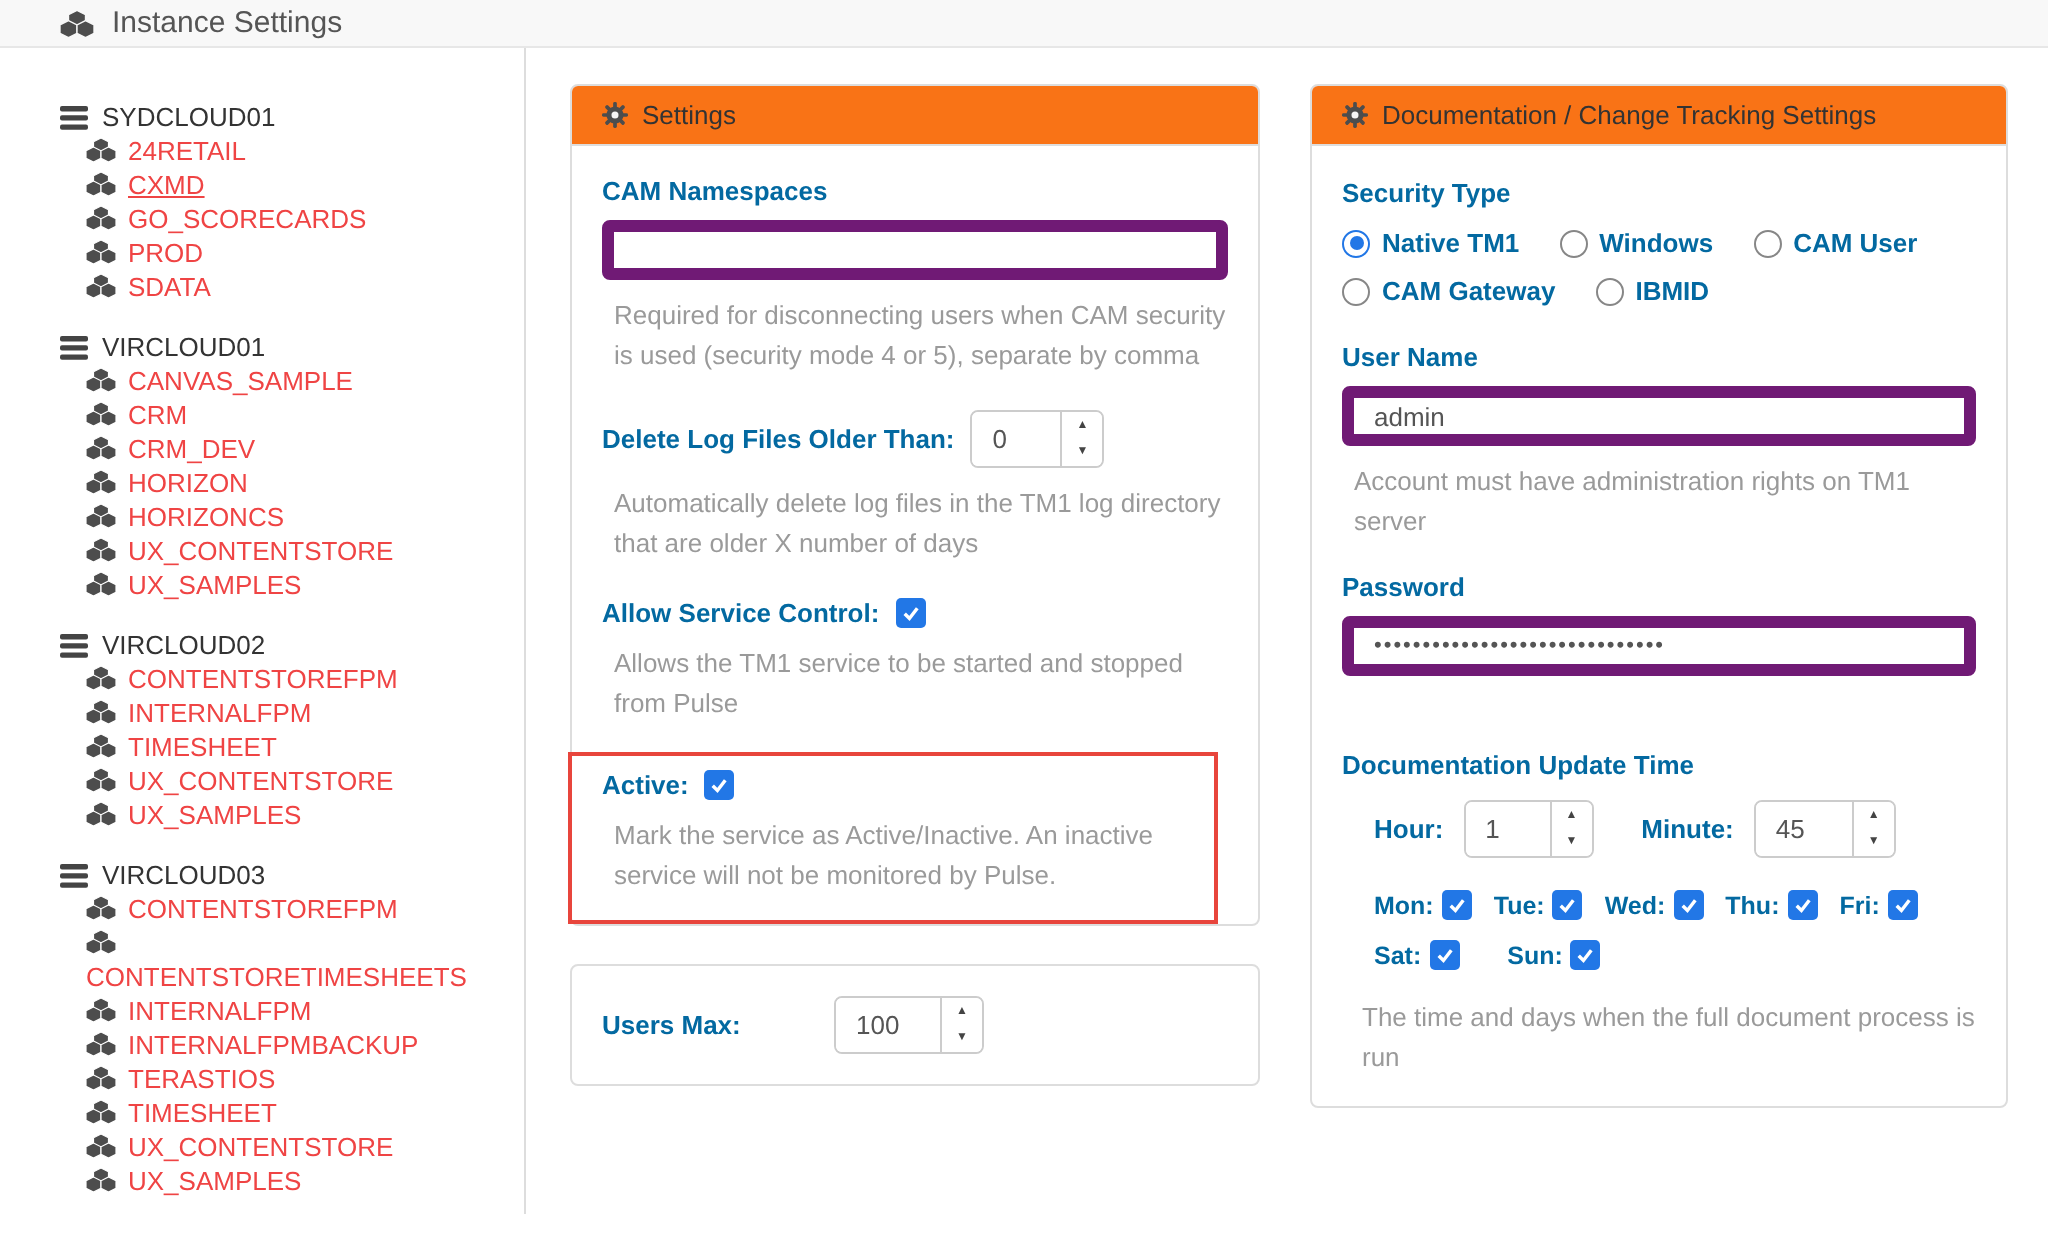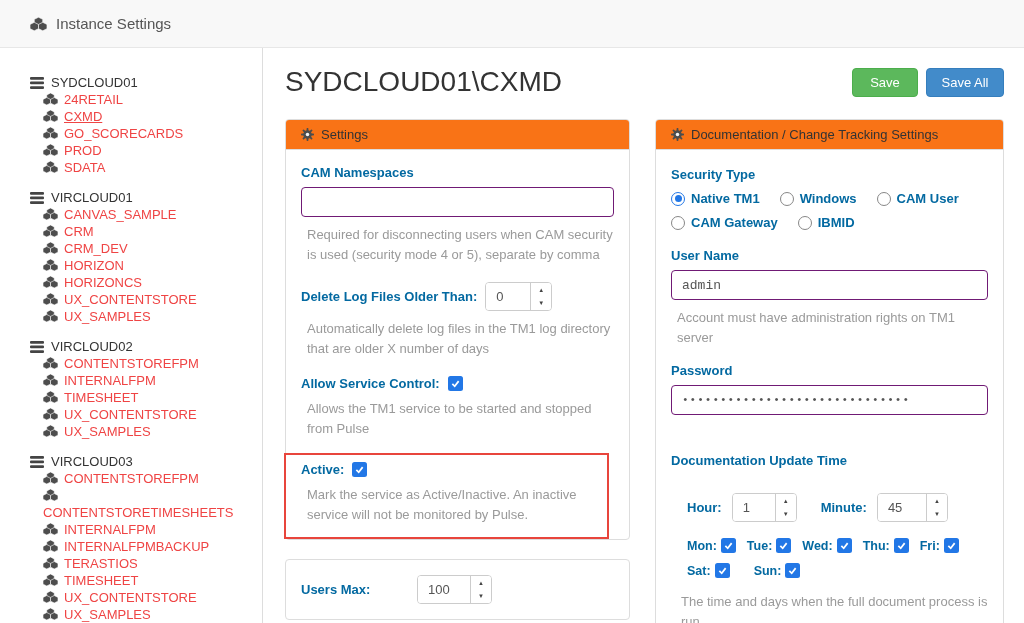--- a/index.html
+++ b/index.html
@@ -1,19 +1,19 @@
 <!DOCTYPE html>
 <html><head>
 <meta charset="utf-8">
 <style>
   * { margin:0; padding:0; box-sizing:border-box; }
   html,body { width:1024px; height:623px; overflow:hidden; background:#fff;
               font-family:"Liberation Sans", sans-serif; color:#333; }
   
-  .topbar { height:48px; background:#f8f8f8; border-bottom:1px solid #e7e7e7;
+  .topbar { height:24px; background:#f8f8f8; border-bottom:1px solid #e7e7e7;
             display:flex; align-items:center; padding-left:30px; gap:9px; }
   .topbar .title { font-size:15px; color:#555; }
   .icon { display:inline-flex; align-items:center; justify-content:center; flex:0 0 auto; }
   
   .layout { display:flex; height:583px; }
   .sidebar { width:263px; border-right:1px solid #ddd; padding:26px 22px 0 30px; }
   .main { flex:1; padding:18px 20px 0 22px; }
   
   .server-group { margin-bottom:13px; }
   .server-row { display:flex; align-items:center; gap:7px; font-size:13px; color:#333;
@@ -36,22 +36,22 @@
   .col-l { width:345px; } .col-r { width:349px; }
   .panel { border:1px solid #ddd; border-radius:4px; background:#fff; }
   .panel-heading { background:#f97316; border-bottom:1px solid #ddd; border-radius:3px 3px 0 0;
                    padding:7px 15px; font-size:13px; color:#333; display:flex;
                    align-items:center; gap:7px; }
   .panel-body { padding:15px; }
   .mt { margin-top:18px; }
   
   .lbl { font-weight:bold; font-size:13px; color:#0369a1; }
   .block-lbl { display:block; margin-bottom:7px; }
-  .txt { width:100%; height:30px; border:1px solid #701a75; border-radius:4px;
-         padding:0 10px; font-size:13px; color:#555; font-family:Liberation Mono, monospace; background:#fff; }
+  .txt { width:100%; height:30px; border:6px solid #701a75; border-radius:4px;
+         padding:0 10px; font-size:13px; color:#555; font-family:Liberation Sans, sans-serif; background:#fff; }
   .help { color:#9a9a9a; font-size:13px; line-height:1.5; margin-top:8px; padding-left:6px; }
   .inline-row { display:flex; align-items:center; gap:8px; }
   
   .spinner { display:inline-flex; border:1px solid #ccc; border-radius:4px; height:29px;
              overflow:hidden; background:#fff; }
   .spinner input { border:none; outline:none; padding:0 0 0 10px; font-size:13px; color:#555;
                    font-family:inherit; }
   .spin-btns { width:21px; border-left:1px solid #ccc; display:flex; flex-direction:column; }
   .spin-btn { flex:1; display:flex; align-items:center; justify-content:center;
               font-size:6px; color:#444; cursor:pointer; background:#fff; border:none; }
@@ -377,27 +377,20 @@
                   <path d="M5 6 10 8.5 10 13.5 5 16 0 13.5 0 8.5Z"></path>
                   <path d="M15 6 20 8.5 20 13.5 15 16 10 13.5 10 8.5Z"></path>
                 </g>
               </svg>
             </span><a class="inst-link">UX_SAMPLES</a></div>
         </div>
       </div>
   </div>
 
   <div class="main">
-    <div class="head-row">
-      <div class="page-title">SYDCLOUD01\CXMD</div>
-      <div class="btns">
-        <button class="btn btn-save">Save</button>
-        <button class="btn btn-saveall">Save All</button>
-      </div>
-    </div>
 
     <div class="cols">
 
       <div class="col-l">
 
         <div class="panel">
           <div class="panel-heading">
             <span class="icon">
               <svg width="13" height="13" viewBox="0 0 14 14">
                 <g fill="#4d4d4d">
@@ -516,21 +509,21 @@
             <label class="lbl block-lbl mt">User Name</label>
             <input class="txt" type="text" value="admin" style="">
             <div class="help">Account must have administration rights on TM1 server</div>
 
             <label class="lbl block-lbl" style="margin-top:16px">Password</label>
             <input class="txt pwd" type="text" value="••••••••••••••••••••••••••••••" style="">
 
             <div style="height:36px"></div>
 
             <span class="lbl">Documentation Update Time</span>
-            <div class="inline-row" style="padding-left:16px; margin-top:24px; gap:10px;">
+            <div class="inline-row" style="padding-left:16px; margin-top:8px; gap:10px;">
               <span class="lbl">Hour:</span>
               <span class="spinner">
                 <input style="width: 42px;" value="1">
                 <span class="spin-btns">
                   <button class="spin-btn">▲</button>
                   <button class="spin-btn">▼</button>
                 </span>
               </span>
               <span class="lbl" style="margin-left:14px">Minute:</span>
               <span class="spinner">

